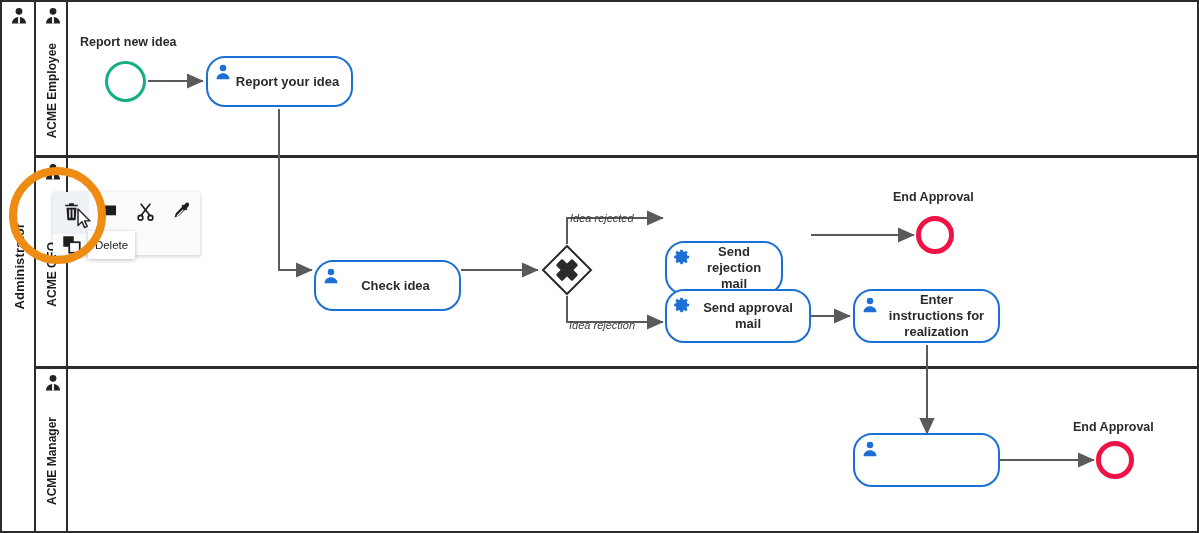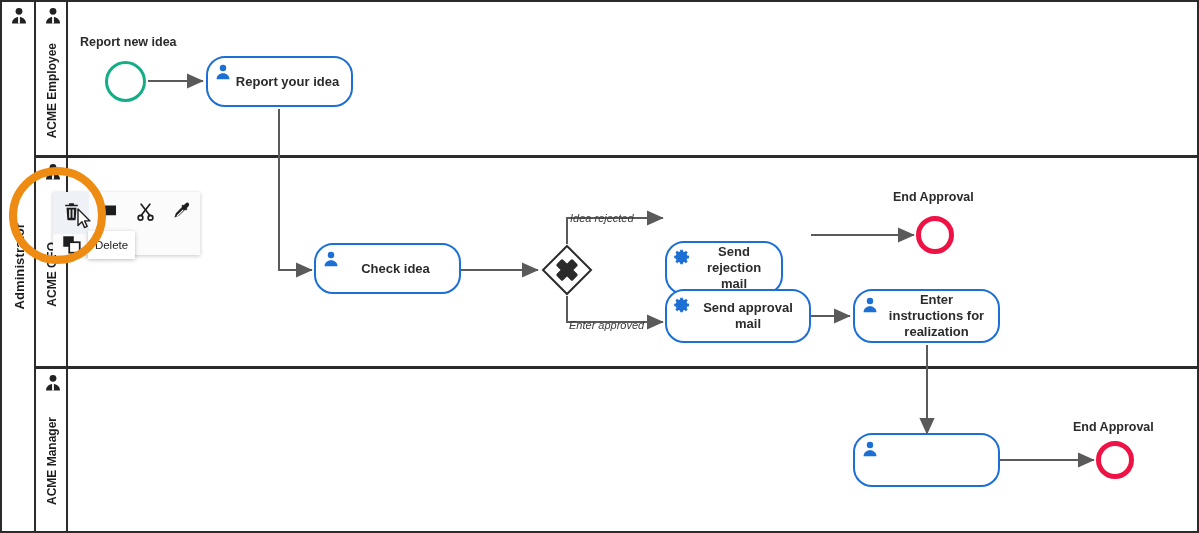--- a/index.html
+++ b/index.html
@@ -271,42 +271,42 @@
   <div class="task" style="left:206px;top:56px;width:147px;height:51px;">
     <span class="tskicon">
       <svg viewBox="0 0 24 24" width="18" height="18">
         <circle cx="12" cy="6.6" r="4.3" fill="#1C6FD4"></circle>
         <path d="M3.4 21.5c0-4.8 3.9-8 8.6-8s8.6 3.2 8.6 8z" fill="#1C6FD4"></path>
       </svg>
     </span>
     <span>Report your idea</span>
   </div>
 
-  <div class="task" style="left:314px;top:243px;width:147px;height:51px;">
+  <div class="task" style="left:314px;top:260px;width:147px;height:51px;">
     <span class="tskicon">
       <svg viewBox="0 0 24 24" width="18" height="18">
         <circle cx="12" cy="6.6" r="4.3" fill="#1C6FD4"></circle>
         <path d="M3.4 21.5c0-4.8 3.9-8 8.6-8s8.6 3.2 8.6 8z" fill="#1C6FD4"></path>
       </svg>
     </span>
     <span>Check idea</span>
   </div>
 
   <div class="gateway" style="left:541px;top:244px;">
     <svg viewBox="0 0 52 52" width="52" height="52">
       <polygon points="26,2 50,26 26,50 2,26" fill="#ffffff" stroke="#2b2b2b" stroke-width="2"></polygon>
       <g fill="#2b2b2b">
         <rect x="21.5" y="14.5" width="9" height="23" rx="1.6" transform="rotate(45 26 26)"></rect>
         <rect x="21.5" y="14.5" width="9" height="23" rx="1.6" transform="rotate(-45 26 26)"></rect>
       </g>
     </svg>
   </div>
 
   <div class="flow-label" style="left:570px;top:212px;">Idea rejected</div>
-  <div class="flow-label" style="left:569px;top:319px;">Enter approved</div>
+  <div class="flow-label" style="left:569px;top:319px;">Idea rejection</div>
 
   <div class="task" style="left:665px;top:208px;width:118px;height:54px;padding-left:26px;margin-top:33px;">
     <span class="tskicon">
       <svg viewBox="0 0 24 24" width="18" height="18">
         <path fill="#1C6FD4" d="M12 7.6a4.4 4.4 0 100 8.8 4.4 4.4 0 000-8.8zm0 6.6a2.2 2.2 0 110-4.4 2.2 2.2 0 010 4.4z"></path>
         <path fill="#1C6FD4" d="M21.4 13.6v-3.2l-2.5-.4a7.2 7.2 0 00-.8-1.9l1.5-2-2.3-2.3-2 1.5a7.2 7.2 0 00-1.9-.8L13 2.2H9.8l-.4 2.3a7.2 7.2 0 00-1.9.8l-2-1.5-2.3 2.3 1.5 2a7.2 7.2 0 00-.8 1.9l-2.3.4v3.2l2.3.4c.2.7.4 1.3.8 1.9l-1.5 2 2.3 2.3 2-1.5c.6.4 1.2.6 1.9.8l.4 2.3H13l.4-2.3c.7-.2 1.3-.4 1.9-.8l2 1.5 2.3-2.3-1.5-2c.4-.6.6-1.2.8-1.9z"></path>
       </svg>
     </span>
     <span>Send rejection mail</span>
   </div>

